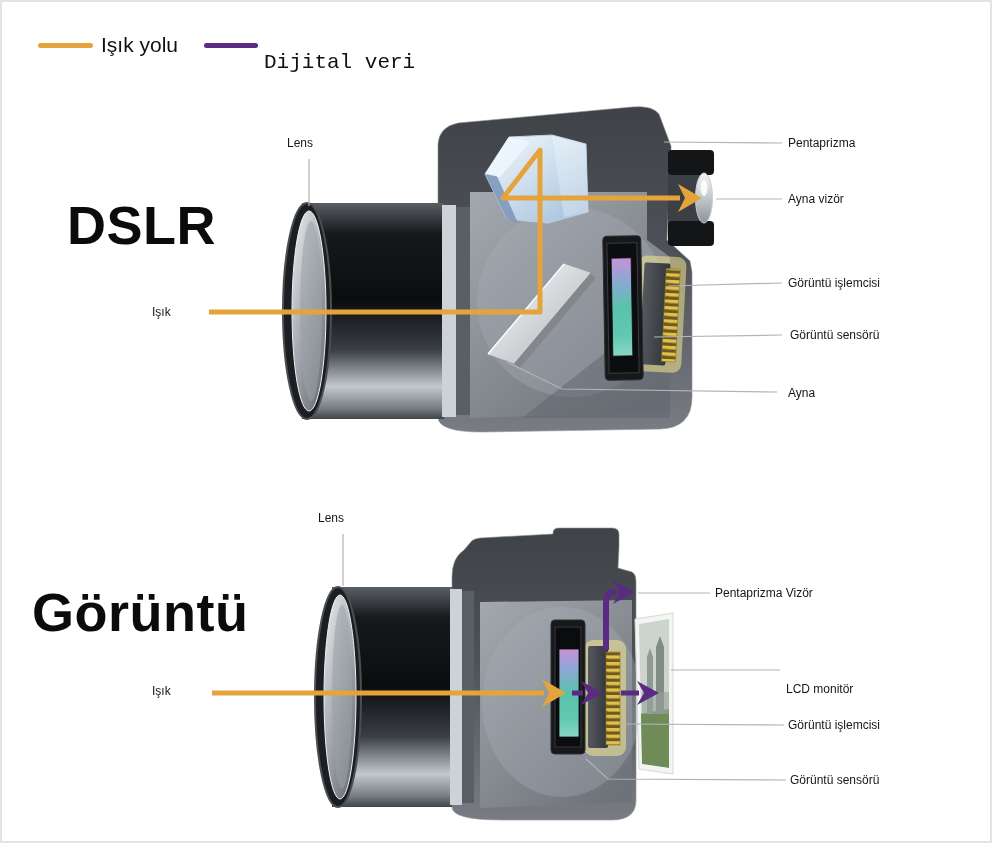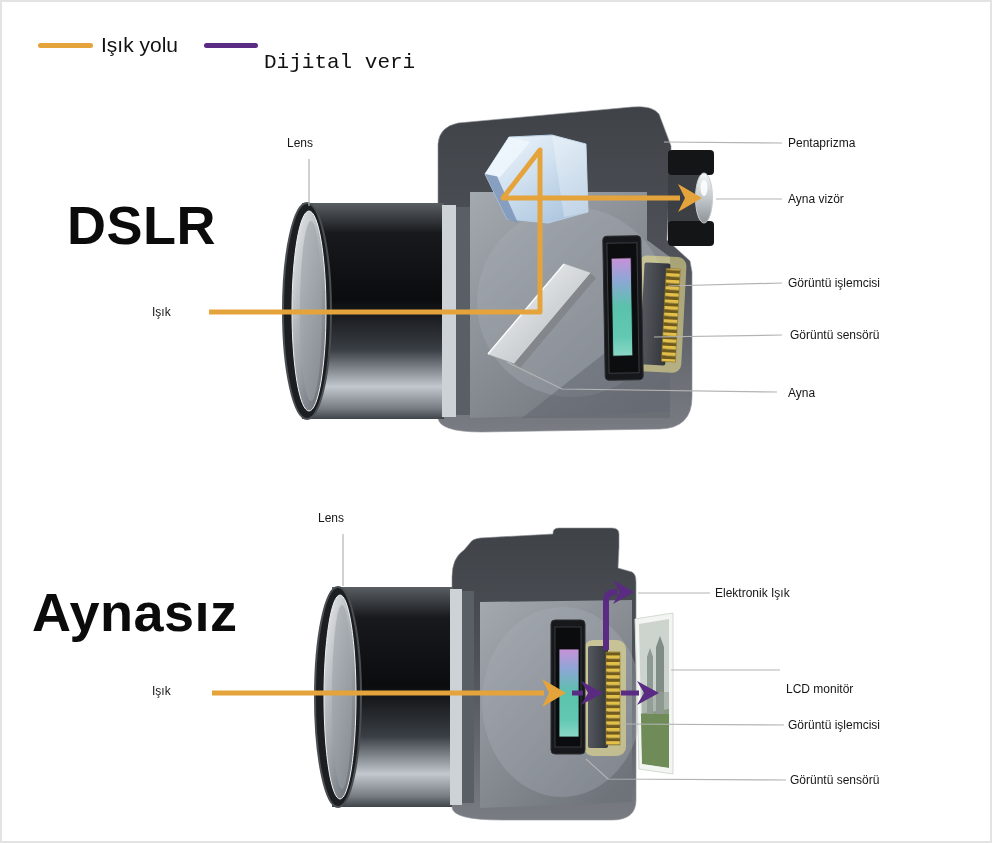--- a/index.html
+++ b/index.html
@@ -221,21 +221,21 @@
 
   <div class="title" style="left:21px;top:196px;margin-left:44px;">DSLR</div>
   <div class="lbl" style="left:285px;top:130px;">Lens</div>
   <div class="lbl" style="left:150px;top:299px;">Işık</div>
   <div class="lbl" style="left:786px;top:130px;">Pentaprizma</div>
   <div class="lbl" style="left:786px;top:186px;">Ayna vizör</div>
   <div class="lbl" style="left:786px;top:270px;">Görüntü işlemcisi</div>
   <div class="lbl" style="left:788px;top:322px;">Görüntü sensörü</div>
   <div class="lbl" style="left:786px;top:380px;text-align:center;">Ayna</div>
 
-  <div class="title" style="left:30px;top:583px;">Aynasız</div>
+  <div class="title" style="left:30px;top:583px;">Görüntü</div>
   <div class="lbl" style="left:316px;top:505px;">Lens</div>
   <div class="lbl" style="left:150px;top:678px;">Işık</div>
-  <div class="lbl" style="left:713px;top:580px;">Elektronik Işık</div>
+  <div class="lbl" style="left:713px;top:580px;">Pentaprizma Vizör</div>
   <div class="lbl" style="left:784px;top:676px;">LCD monitör</div>
   <div class="lbl" style="left:786px;top:712px;">Görüntü işlemcisi</div>
   <div class="lbl" style="left:788px;top:767px;">Görüntü sensörü</div>
 
 </div>
 
 </body></html>

